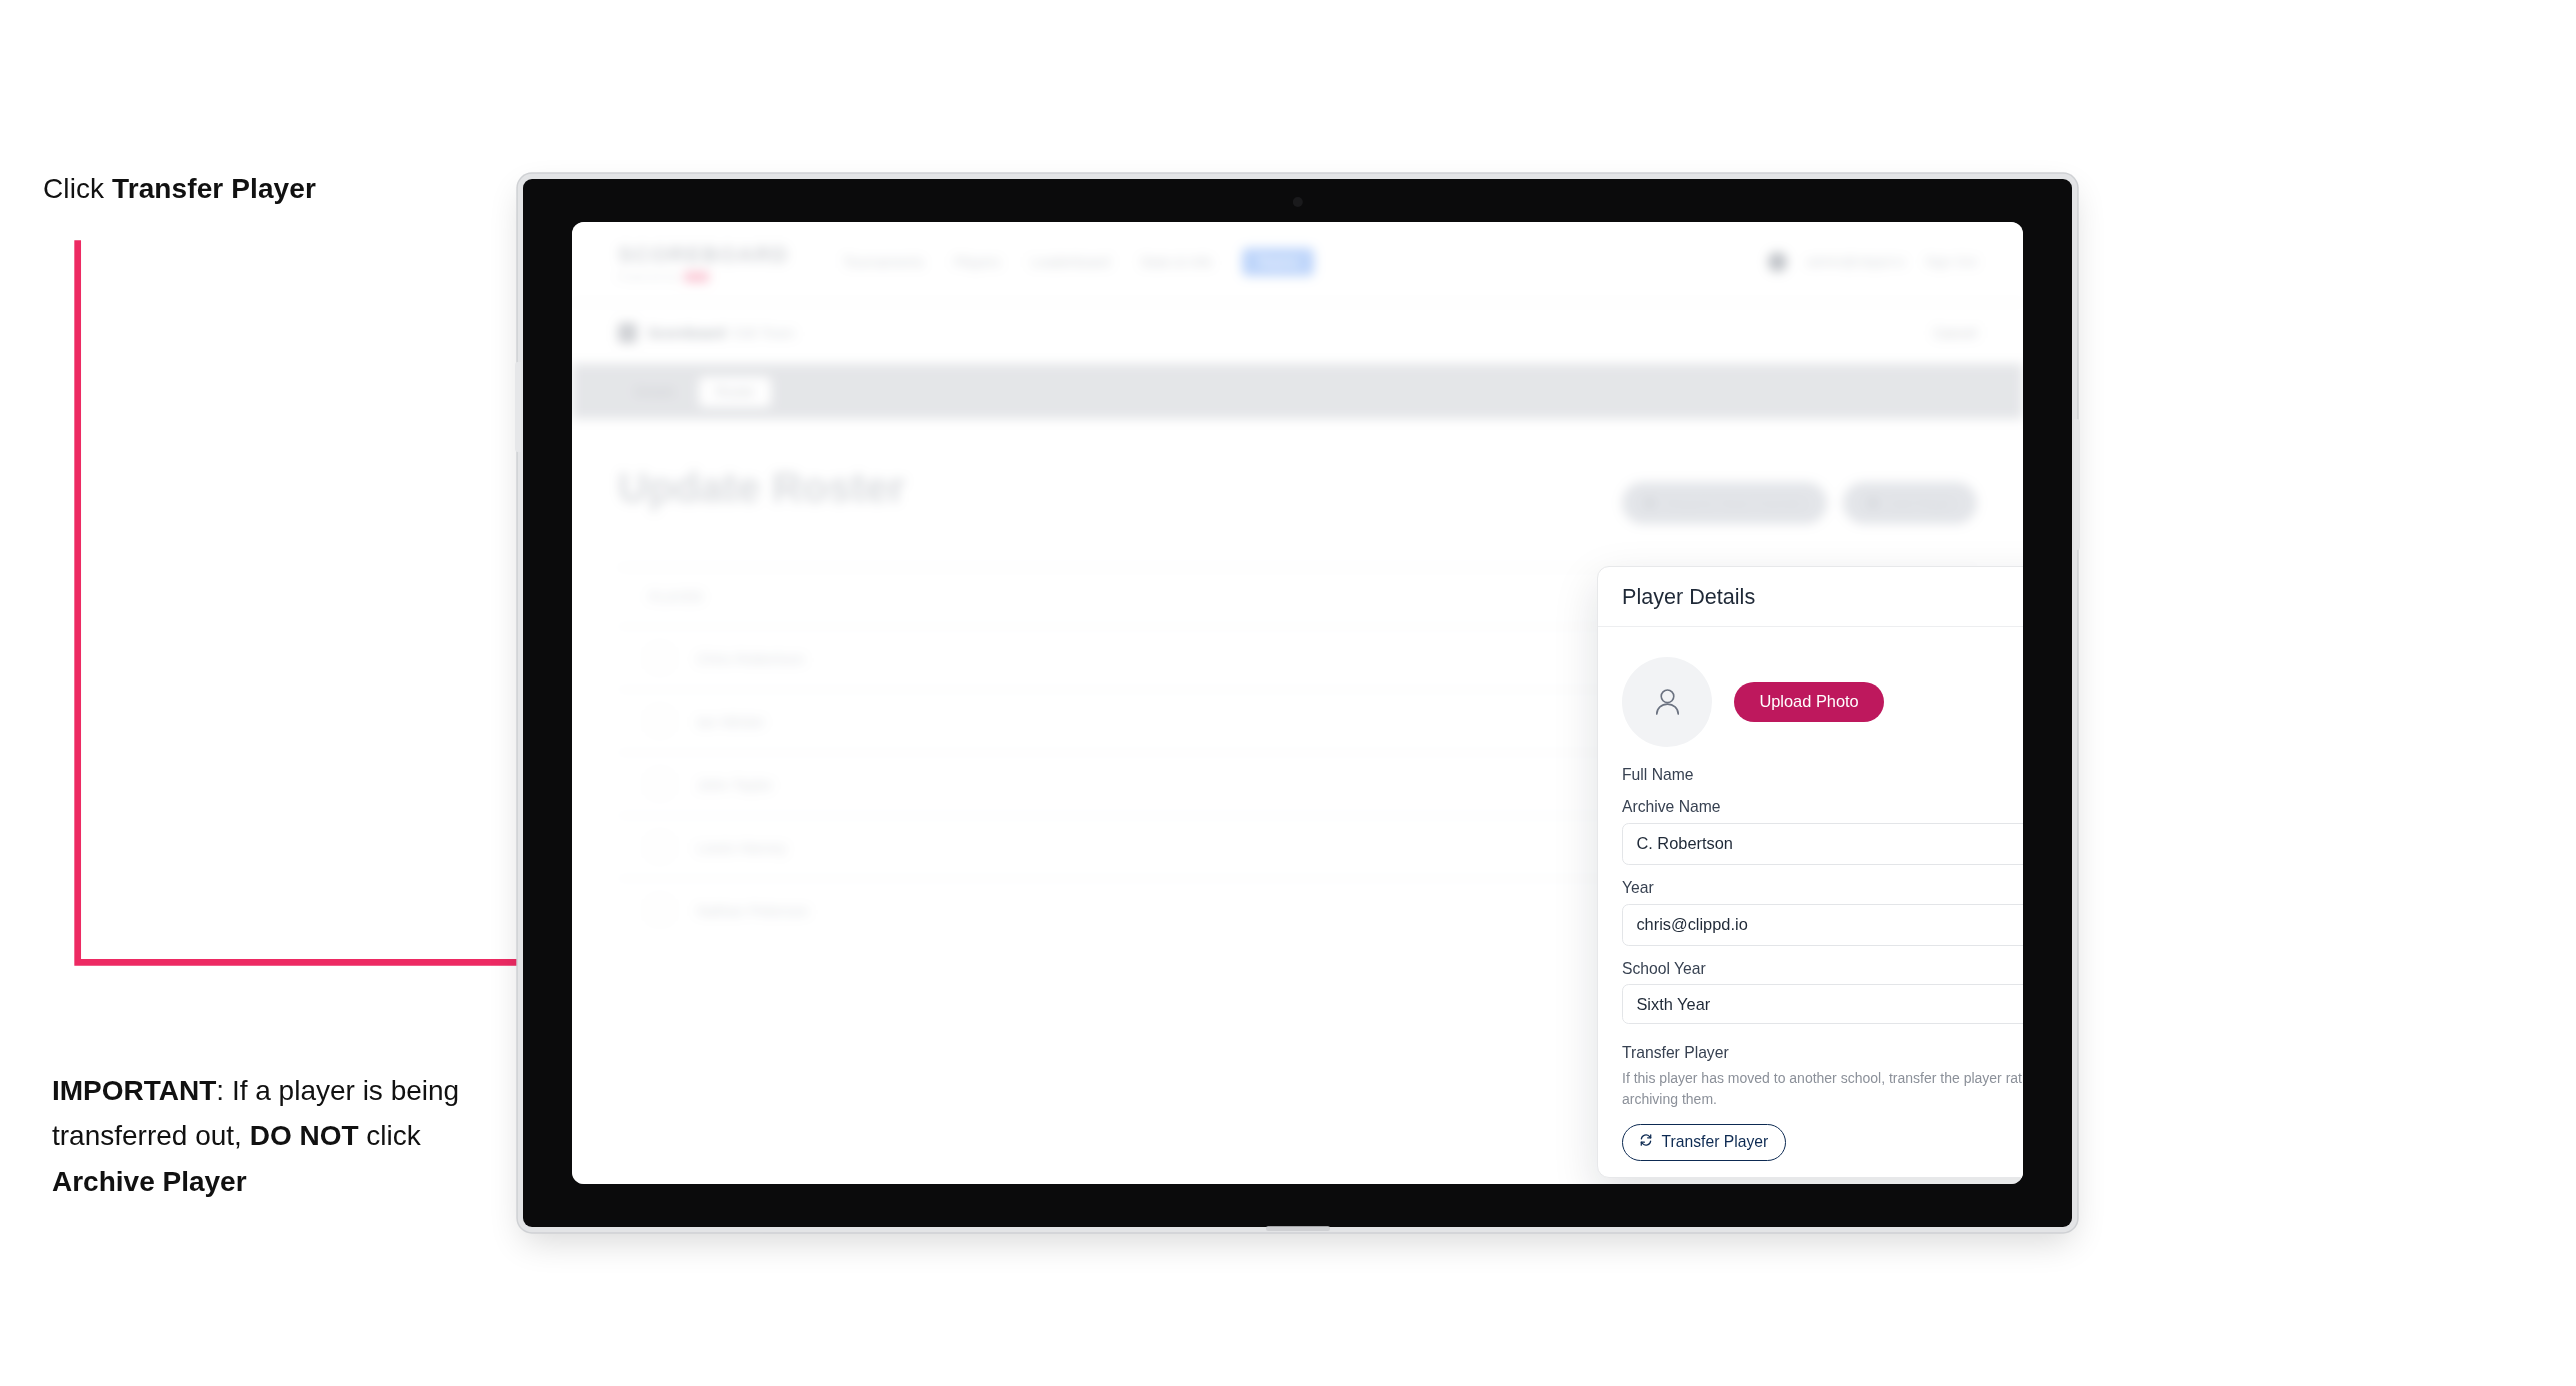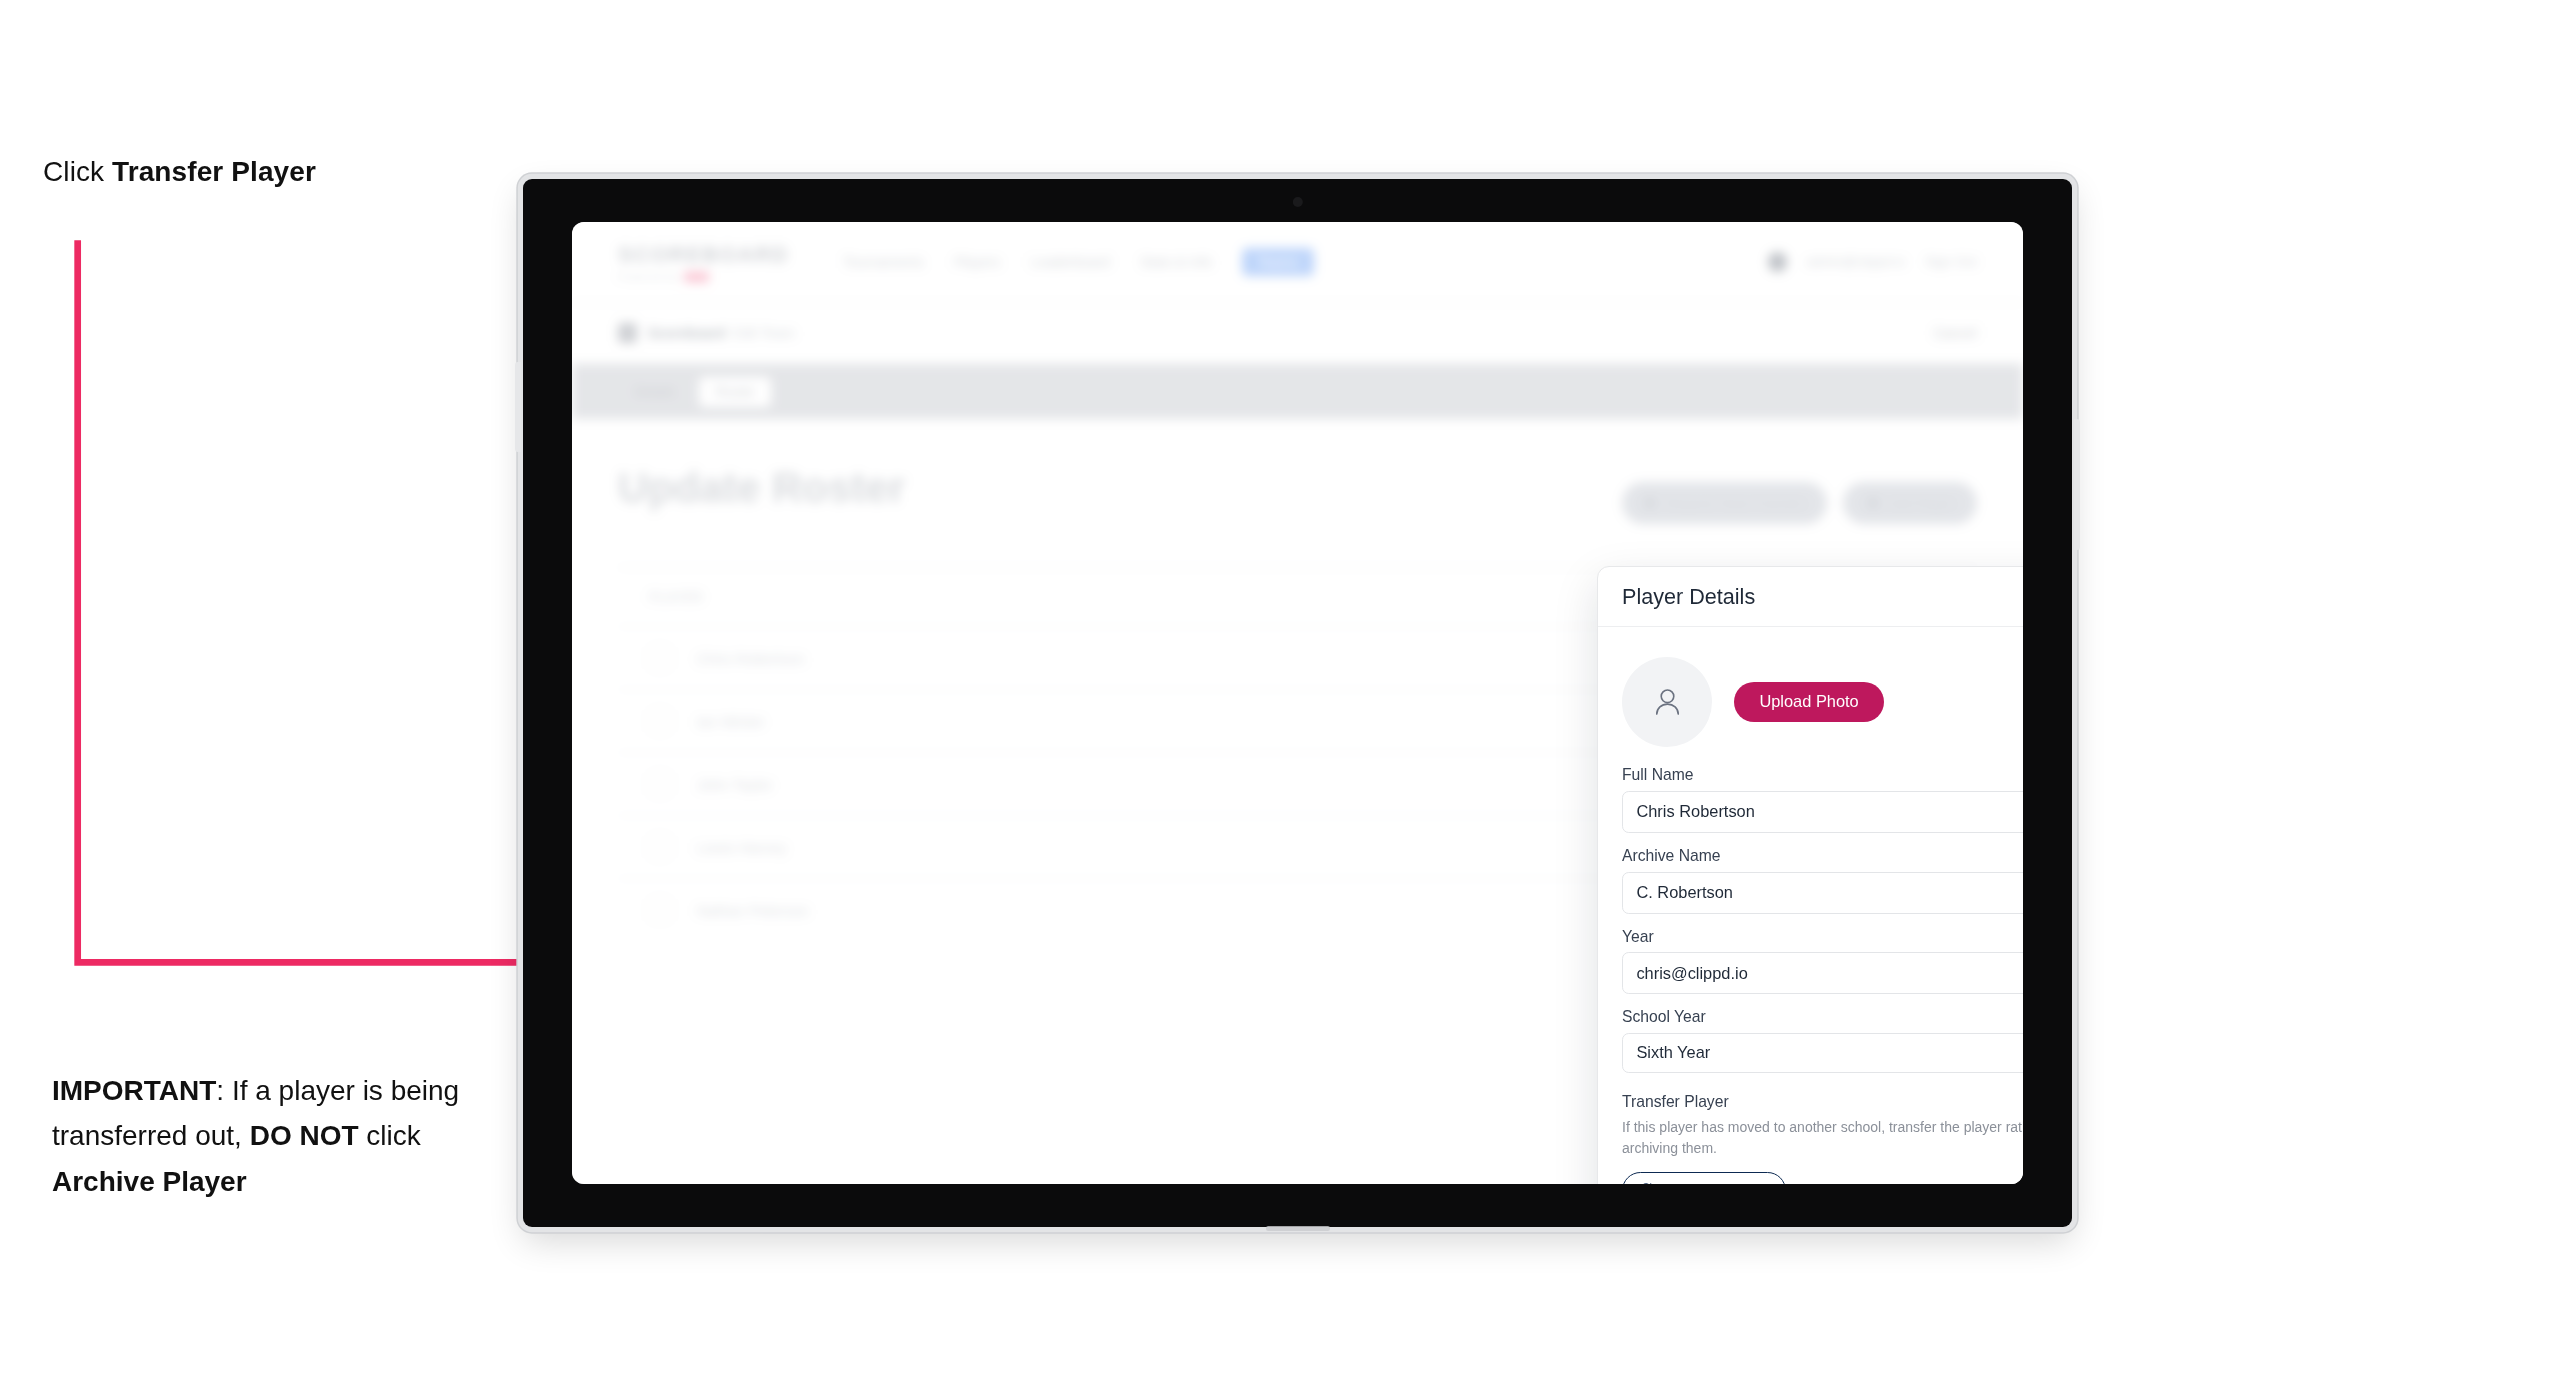--- a/index.html
+++ b/index.html
@@ -6,21 +6,21 @@
   html, body {
     width: 2576px; height: 1386px;
     background: #ffffff;
     font-family: "Liberation Sans", sans-serif;
     overflow: hidden;
   }
   #stage { position: relative; width: 2576px; height: 1386px; background:#fff; }
 
   
   .anno-top {
-    position:absolute; left:43px; top:156px;
+    position:absolute; left:43px; top:173px;
     font-size:28px; color:#111; letter-spacing:0.1px; white-space:nowrap;
   }
   .anno-top b { font-weight:700; }
   .anno-bottom {
     position:absolute; left:52px; top:1068px; width:463px;
     font-size:28px; line-height:1.62; color:#111;
   }
   .anno-bottom b { font-weight:700; }
 
   .arrow-svg { position:absolute; left:0; top:0; width:2576px; height:1386px; pointer-events:none; }
@@ -317,21 +317,20 @@
               <svg width="37" height="37" viewBox="0 0 50 50" fill="none">
                 <circle cx="25" cy="18" r="8.5" stroke="#6B7280" stroke-width="2.2"></circle>
                 <path d="M10.5 42c0-8 6.5-13.5 14.5-13.5S39.5 34 39.5 42" stroke="#6B7280" stroke-width="2.2" stroke-linecap="round"></path>
               </svg>
             </div>
             <button class="upload-btn">Upload Photo</button>
           </div>
 
           <div class="field">
             <div class="field-label">Full Name</div>
-            <input class="field-input" value="Chris Robertson" style="">
           </div>
 
           <div class="field">
             <div class="field-label">Archive Name</div>
             <input class="field-input" value="C. Robertson" style="">
           </div>
 
           <div class="field">
             <div class="field-label">Year</div>
             <input class="field-input" value="chris@clippd.io" style="">

